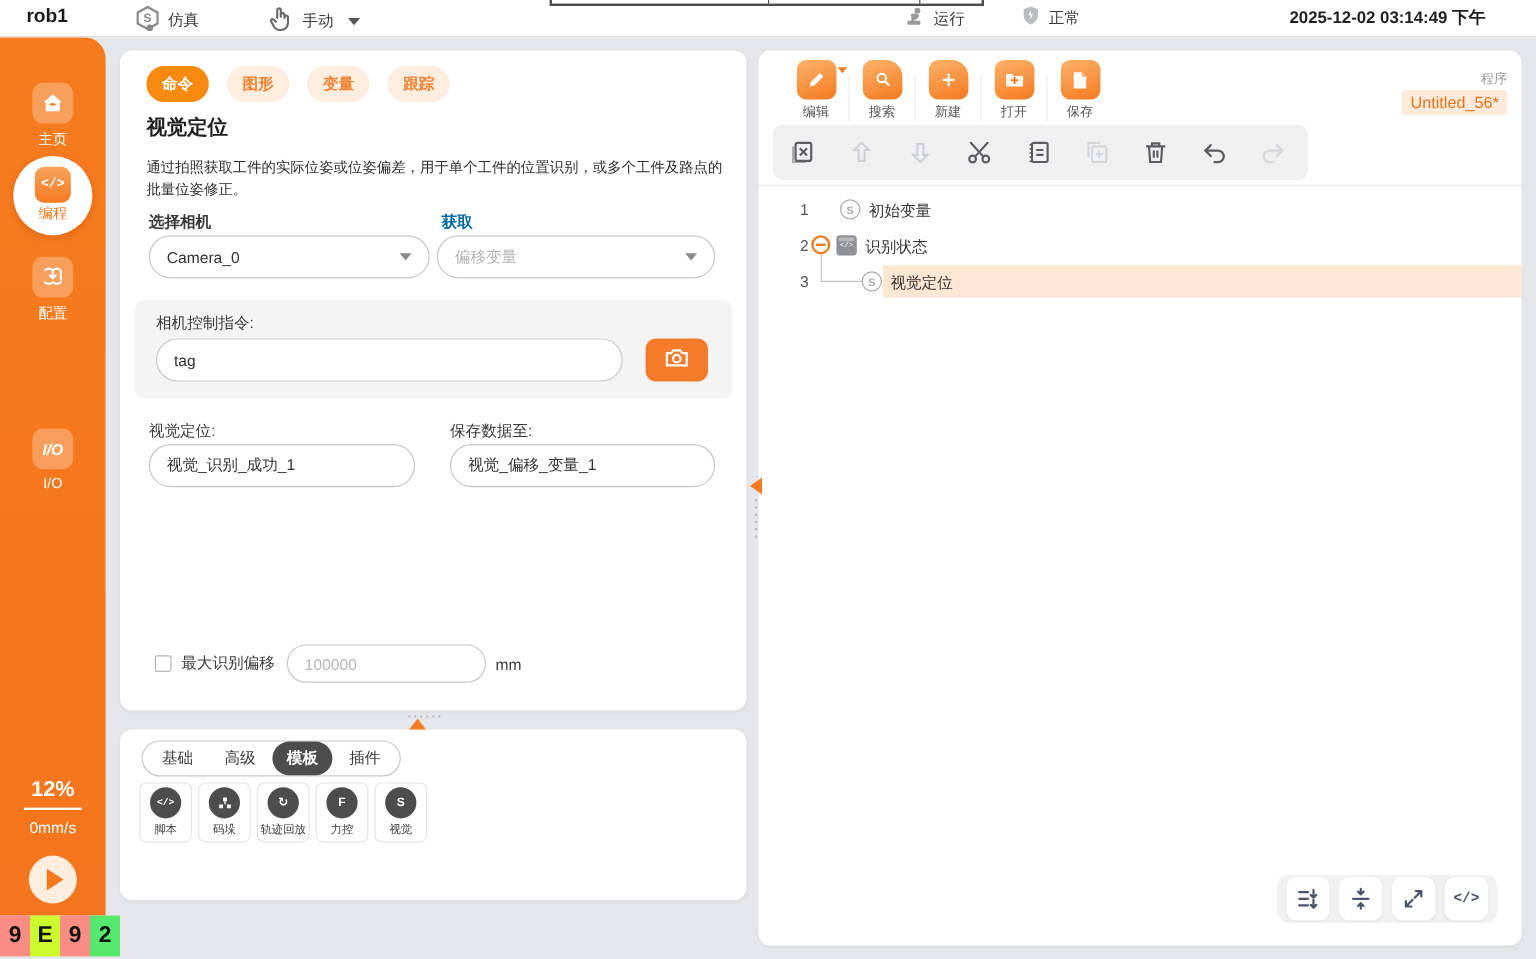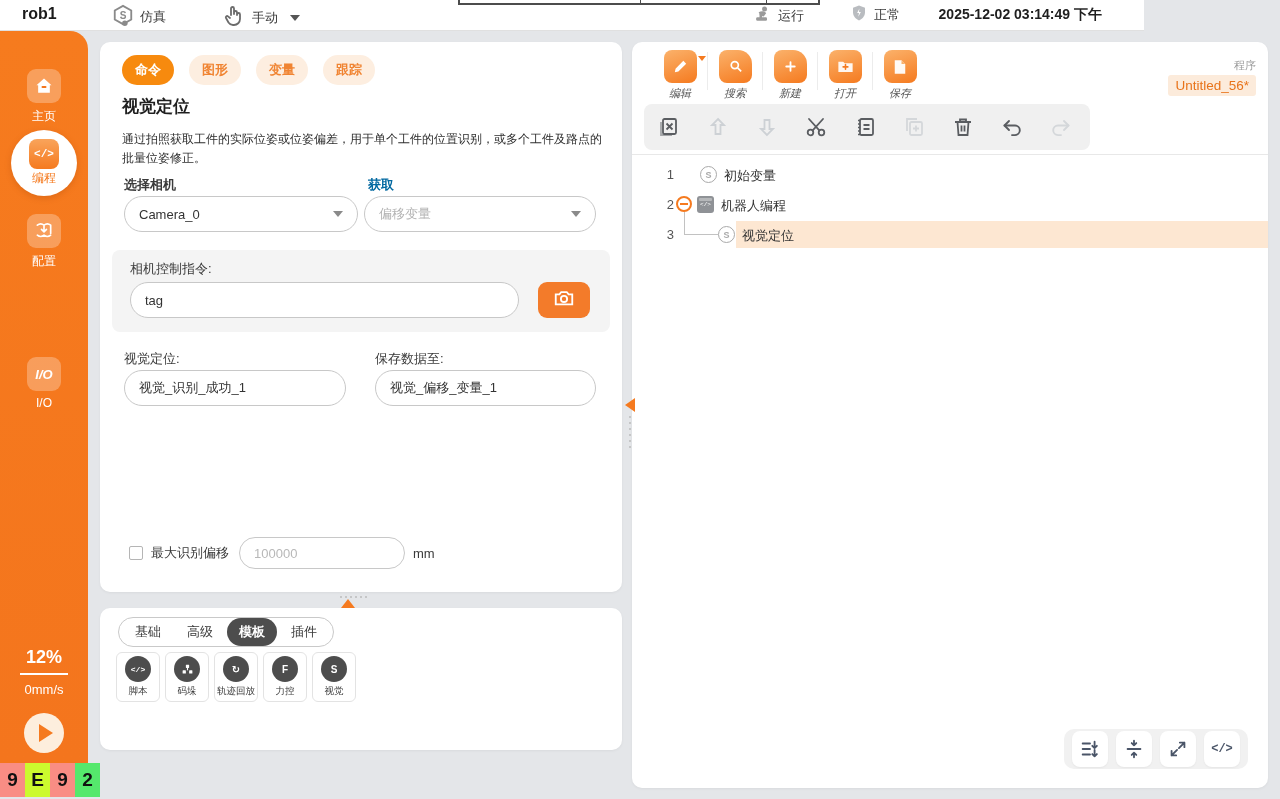--- a/index.html
+++ b/index.html
@@ -1,20 +1,20 @@
 <!DOCTYPE html>
 <html><head>
 <meta charset="utf-8">
 <style>
   * { margin:0; padding:0; box-sizing:border-box; }
   html,body { width:1280px; height:799px; overflow:hidden; }
   body { font-family:"Liberation Sans","DejaVu Sans",sans-serif; background:#e4e6e9; position:relative; color:#333; }
 
   
-  .topbar { position:absolute; left:0; top:0; width:1144px; height:31px; background:#fff; border-bottom:1px solid #e0e0e0; z-index:5; }
+  .topbar { position:absolute; left:0; top:0; width:1280px; height:31px; background:#fff; border-bottom:1px solid #e0e0e0; z-index:5; }
   .robname { position:absolute; left:22px; top:5px; font-size:16px; font-weight:bold; color:#1a1a1a; }
   .tb-group { position:absolute; top:4px; display:flex; align-items:center; gap:6px; font-size:13px; color:#3c3c3c; cursor:pointer; }
   .tb-sim { left:112px; } .tb-man { left:222px; } .tb-run { left:752px; } .tb-ok { left:850px; }
   .tb-caret { width:0; height:0; border-left:5px solid transparent; border-right:5px solid transparent; border-top:6px solid #555; margin-left:6px; }
   .datetime { position:absolute; right:42px; top:6px; font-size:14px; font-weight:bold; color:#1f1f1f; }
   .clipbox { position:absolute; left:458px; top:-4px; width:362px; height:9px; background:#fff; border:2px solid #4c4c4c; }
   .clipbox .cut { position:absolute; top:0; width:1px; height:100%; background:#4c4c4c; }
 
   
   .sidebar { position:absolute; left:0; top:31px; width:88px; height:732px; background:linear-gradient(180deg,#f67b1e,#f4751d); border-radius:0 18px 0 0; z-index:4; }
@@ -79,21 +79,21 @@
   .seg-tabs { position:absolute; left:18px; top:9px; height:30px; border:1px solid #c9c9c9; border-radius:15px; display:flex; align-items:center; padding:0 4px; gap:2px; background:#fff; }
   .seg-tab { padding:0 12px; height:28px; display:flex; align-items:center; font-size:13px; color:#3a3a3a; border-radius:14px; cursor:pointer; }
   .seg-tab.active { background:#4d4d4d; color:#fff; font-weight:bold; }
   .tpl-items { position:absolute; left:16px; top:44px; display:flex; gap:5px; }
   .tpl-item { width:44px; height:50px; border:1px solid #e3e3e3; border-radius:6px; background:#fff; display:flex; flex-direction:column; align-items:center; justify-content:center; gap:3px; cursor:pointer; }
   .tpl-circ { width:26px; height:26px; border-radius:50%; background:#4d4d4d; color:#fff; display:flex; align-items:center; justify-content:center; font-size:10px; font-weight:bold; }
   .tpl-circ.mono { font-family:"Liberation Mono","DejaVu Sans Mono",monospace; font-size:8px; }
   .tpl-lbl { font-size:9.5px; color:#3a3a3a; white-space:nowrap; }
 
   
-  .ftool { position:absolute; left:26px; top:8px; display:flex; align-items:flex-start;font-style:italic; }
+  .ftool { position:absolute; left:26px; top:8px; display:flex; align-items:flex-end; }
   .ftool-btn { width:44px; display:flex; flex-direction:column; align-items:center; gap:3px; cursor:pointer; position:relative; }
   .ftool-ic { width:33px; height:33px; border-radius:8px; background:linear-gradient(160deg,#fbb26b,#f57a1f); display:flex; align-items:center; justify-content:center; position:relative; }
   .ftool-ic.fold { border-radius:8px 14px 8px 8px; }
   .ftool-lbl { font-size:11px; color:#555; }
   .ftool-sep { width:1px; height:38px; background:#ececec; margin:2px 5px 0; }
   .edit-caret { position:absolute; right:-9px; top:6px; width:0; height:0; border-left:4px solid transparent; border-right:4px solid transparent; border-top:5px solid #f57a1f; }
   .prg-label { position:absolute; right:12px; top:16px; font-size:11px; color:#9a9a9a; }
   .prg-name { position:absolute; right:12px; top:33px; background:#fcebdb; color:#e8731a; font-size:13.5px; padding:3px 7px; border-radius:3px; cursor:pointer; }
   .etool { position:absolute; left:12px; top:62px; width:446px; height:46px; background:#f0f0f0; border-radius:8px; display:flex; align-items:center; }
   .etool-btn { width:49px; height:46px; display:flex; align-items:center; justify-content:center; cursor:pointer; }
@@ -454,21 +454,21 @@
   <div class="trow" style="top:118px">
     <span class="trow-num">1</span>
     <span class="circ-ico" style="left:68px">S</span>
     <span class="trow-lbl" style="left:92px">初始变量</span>
   </div>
 
   <div class="trow" style="top:148px">
     <span class="trow-num">2</span>
     <span class="minus-ico"></span>
     <span class="sq-ico">&lt;/&gt;</span>
-    <span class="trow-lbl" style="left:89px">机器人编程</span>
+    <span class="trow-lbl" style="left:89px">识别状态</span>
   </div>
 
   <div class="row-hl"></div>
 
   <div class="trow" style="top:178px">
     <span class="trow-num">3</span>
     <span class="tree-connector"></span>
     <span class="circ-ico" style="left:86px">S</span>
     <span class="trow-lbl" style="left:110px">视觉定位</span>
   </div>

